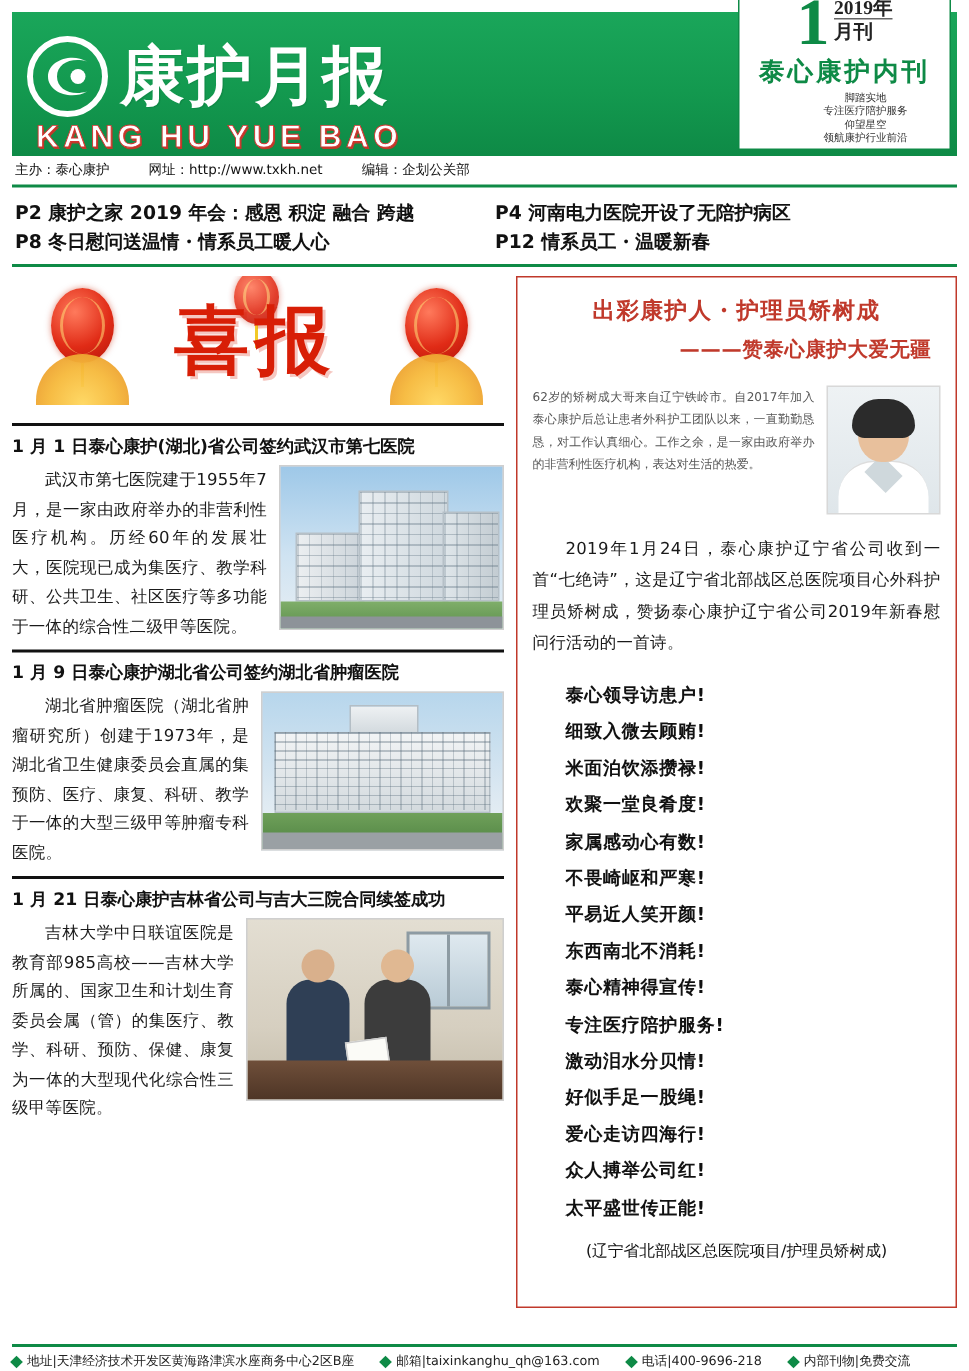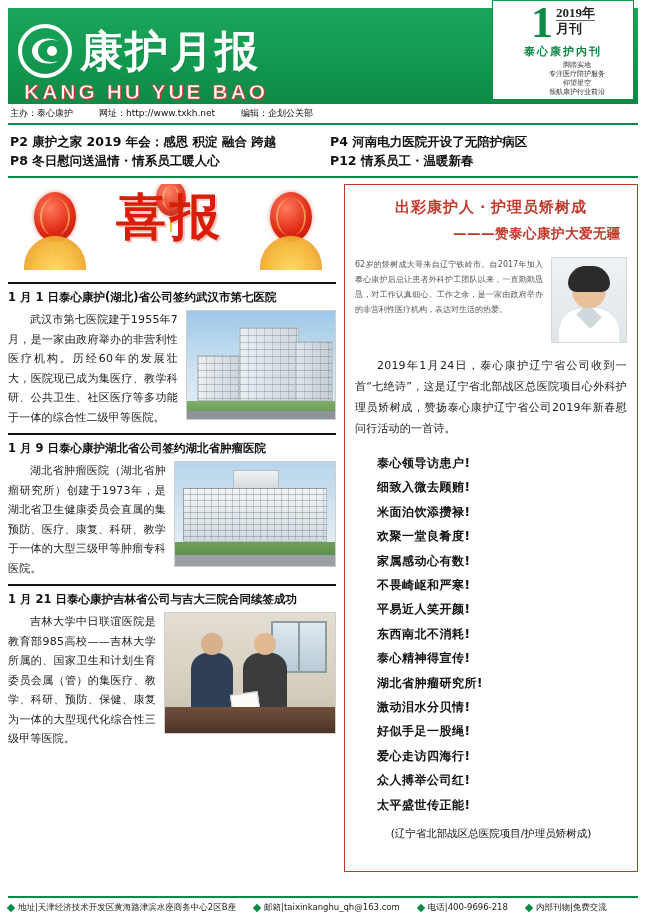--- a/index.html
+++ b/index.html
@@ -110,21 +110,21 @@
     font-weight: bold;
   }
   .mr-month {
     font-size: 13px;
     color: #222;
     line-height: 16px;
     border-top: 1px solid #666;
     font-weight: bold;
   }
   .mr-sub {
-    font-size: 11px;
+    font-size: 17px;
     color: #0e8a46;
     letter-spacing: 2px;
     font-weight: bold;
     margin-top: 1px;
   }
   .mr-slogan {
     font-size: 7px;
     color: #333;
     line-height: 9px;
     margin-top: 2px;
@@ -183,21 +183,21 @@
   
   .xibao {
     position: relative;
     height: 92px;
     margin-bottom: 6px;
     overflow: hidden;
   }
   .xb-text {
     position: absolute;
     left: 108px;
-    top: 0;
+    top: 10px;
     font-size: 50px;
     font-weight: bold;
     color: #d81e06;
     letter-spacing: 4px;
     font-family: "DejaVu Sans", sans-serif;
     text-shadow: 2px 2px 0 rgba(216,30,6,0.25);
   }
   .lantern {
     position: absolute;
     width: 42px;
@@ -541,21 +541,21 @@
       <div class="poem">
         <div class="poem-line">泰心领导访患户!</div>
         <div class="poem-line">细致入微去顾贿!</div>
         <div class="poem-line">米面泊饮添攒禄!</div>
         <div class="poem-line">欢聚一堂良肴度!</div>
         <div class="poem-line">家属感动心有数!</div>
         <div class="poem-line">不畏崎岖和严寒!</div>
         <div class="poem-line">平易近人笑开颜!</div>
         <div class="poem-line">东西南北不消耗!</div>
         <div class="poem-line">泰心精神得宣传!</div>
-        <div class="poem-line">湖北省肿瘤研究所!</div>
+        <div class="poem-line">专注医疗陪护服务!</div>
         <div class="poem-line">激动泪水分贝情!</div>
         <div class="poem-line">好似手足一股绳!</div>
         <div class="poem-line">爱心走访四海行!</div>
         <div class="poem-line">众人搏举公司红!</div>
         <div class="poem-line">太平盛世传正能!</div>
       </div>
 
       <div class="r-sign">(辽宁省北部战区总医院项目/护理员矫树成)</div>
     </div>
   </div>

